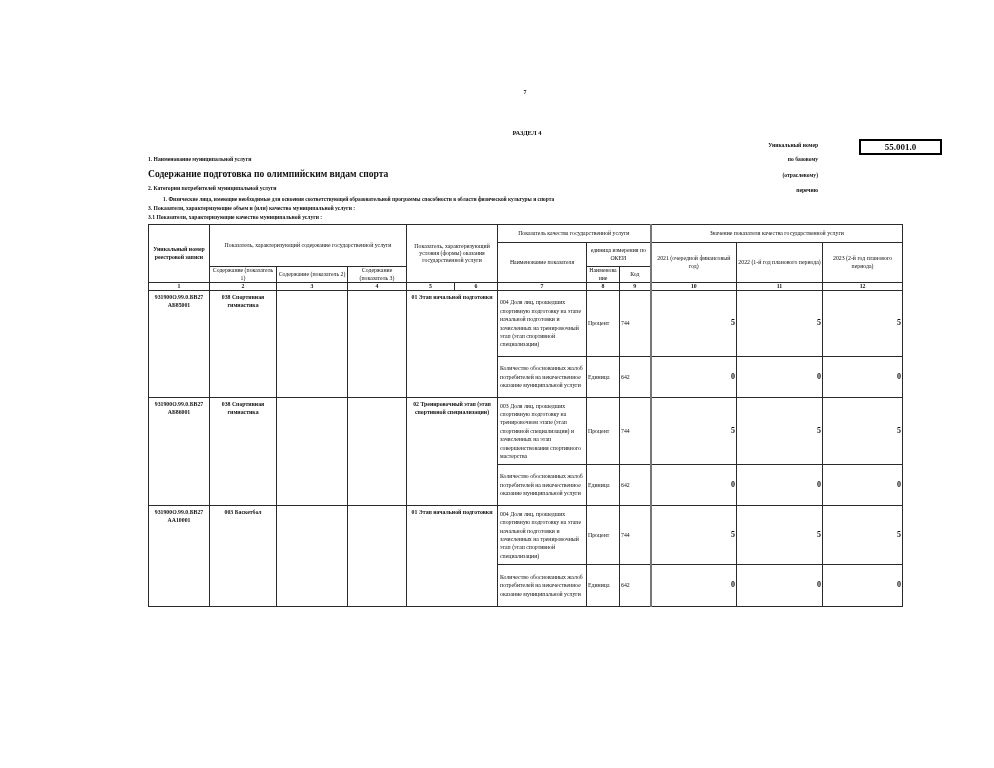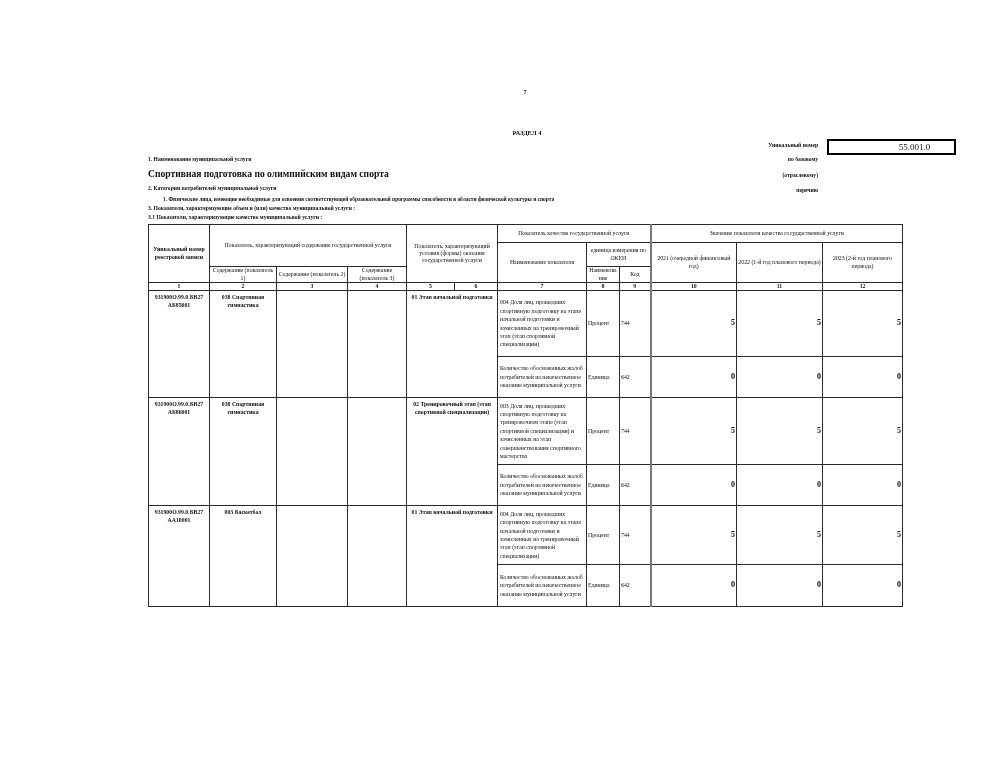--- a/index.html
+++ b/index.html
@@ -6,22 +6,22 @@
   body { width:994px; height:768px; position:relative; overflow:hidden;
          font-family:"Liberation Serif", serif; color:#111; }
   .abs { position:absolute; white-space:nowrap; }
   .b { font-weight:bold; }
   .tiny { font-size:5.6px; line-height:7px; }
 
   #page-num { left:515px; top:89px; width:20px; text-align:center; font-size:6px; font-weight:bold; }
   #section-title { left:487px; top:129px; width:80px; text-align:center; font-size:6.5px; font-weight:bold; }
 
   #uniq-label  { right:176px; top:142px; }
-  #uniq-box { left:827px; top:139px; width:79px; height:12px; border:2px solid #000;
-              font-size:9px; font-weight:normal; text-align:center; line-height:12px;padding-left:46px; }
+  #uniq-box { left:859px; top:139px; width:79px; height:12px; border:2px solid #000;
+              font-size:9px; font-weight:bold; text-align:center; line-height:12px; }
   #uniq-line2 { right:176px; top:156px; }
   #uniq-line3 { right:176px; top:172px; }
   #uniq-line4 { right:176px; top:187px; }
 
   #svc-label { left:148px; top:156px; }
   #svc-name  { left:148px; top:168px; font-size:9.6px; font-weight:bold; }
   #cons-label { left:148px; top:185px; }
   #cons-value { left:163px; top:196px; font-size:5.4px; }
   #ind-label  { left:148px; top:205px; }
   #qual-label { left:148px; top:214px; }
@@ -49,21 +49,21 @@
 <div id="page-num" class="abs">7</div>
 <div id="section-title" class="abs">РАЗДЕЛ 4</div>
 
 <div id="uniq-label" class="abs tiny b">Уникальный номер</div>
 <div id="uniq-box" class="abs">55.001.0</div>
 <div id="uniq-line2" class="abs tiny b">по базовому</div>
 <div id="uniq-line3" class="abs tiny b">(отраслевому)</div>
 <div id="uniq-line4" class="abs tiny b">перечню</div>
 
 <div id="svc-label" class="abs tiny b">1. Наименование муниципальной услуги</div>
-<div id="svc-name" class="abs">Спортивная подготовка по олимпийским видам спорта</div>
+<div id="svc-name" class="abs">Содержание подготовка по олимпийским видам спорта</div>
 <div id="cons-label" class="abs tiny b">2. Категории потребителей муниципальной услуги</div>
 <div id="cons-value" class="abs b">1. Физические лица, имеющие необходимые для освоения соответствующей образовательной программы способности в области физической культуры и спорта</div>
 <div id="ind-label" class="abs tiny b">3. Показатели, характеризующие объем и (или) качество муниципальной услуги :</div>
 <div id="qual-label" class="abs tiny b">3.1 Показатели, характеризующие качество муниципальной услуги :</div>
 
 <table id="quality-table">
   <colgroup>
     <col style="width:61px">
       <col style="width:67px">
       <col style="width:71px">

